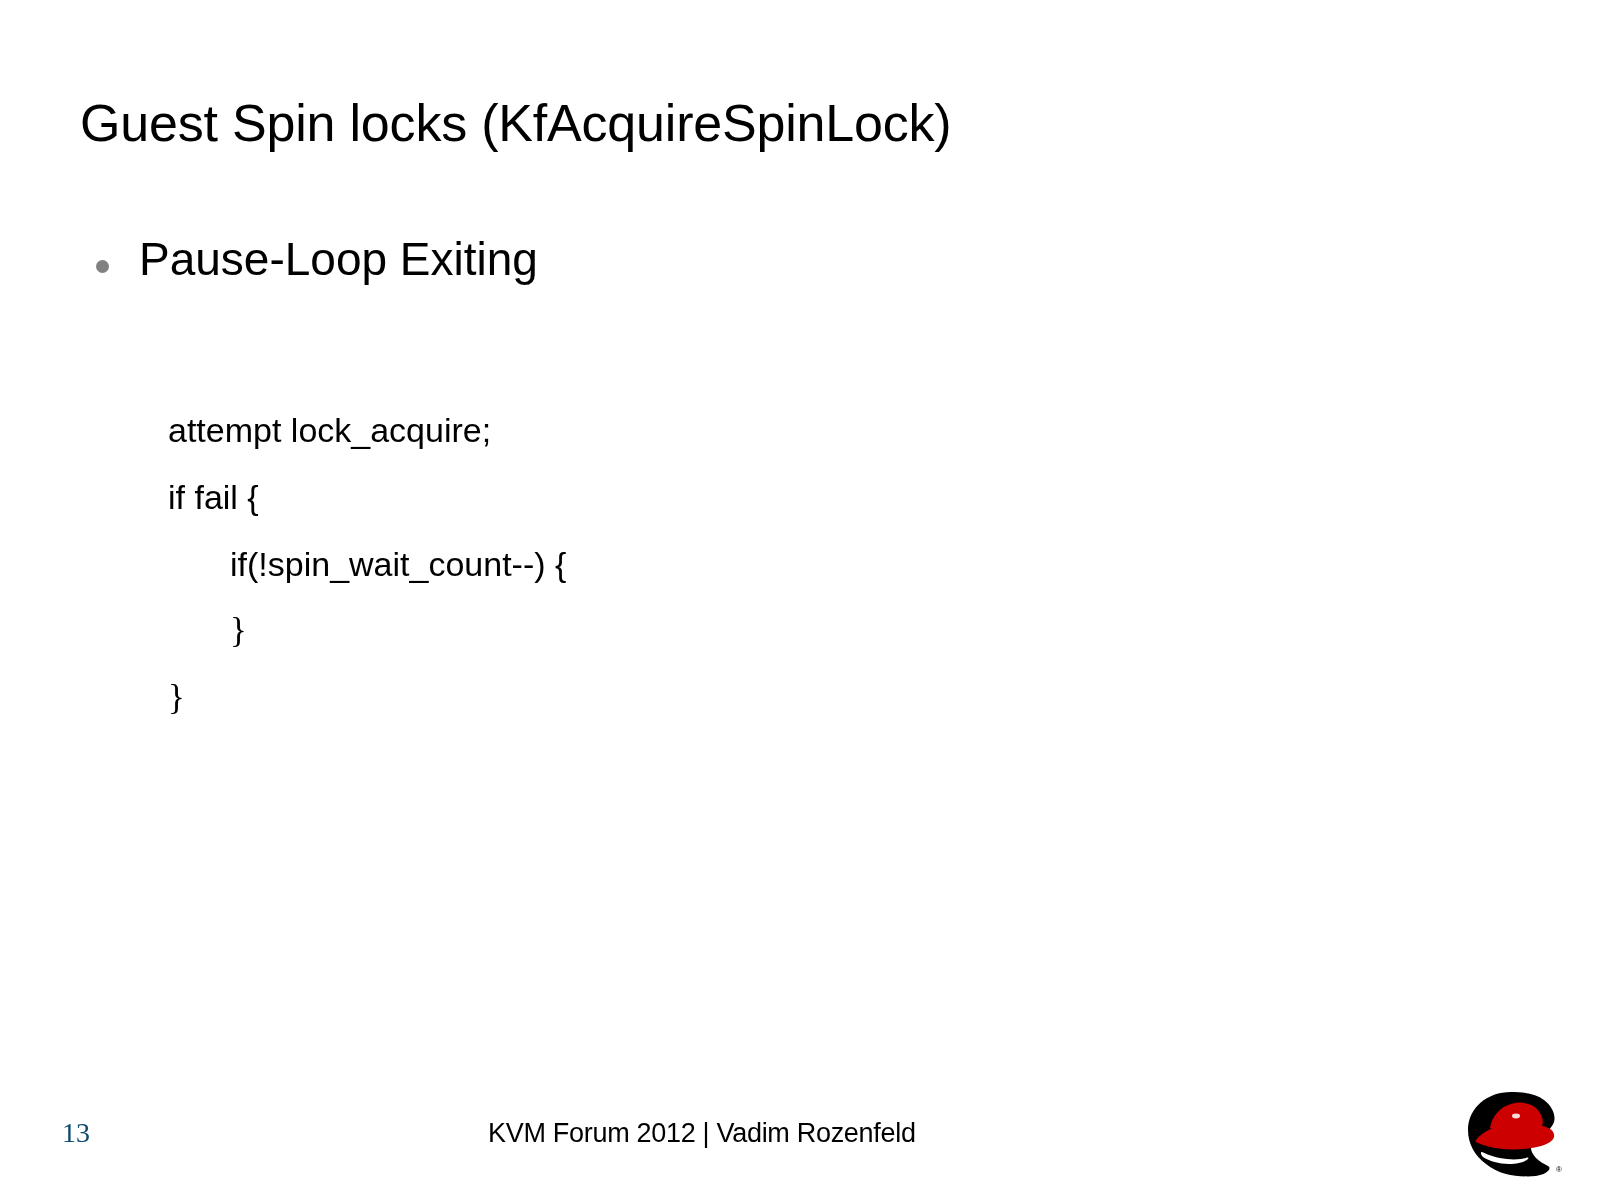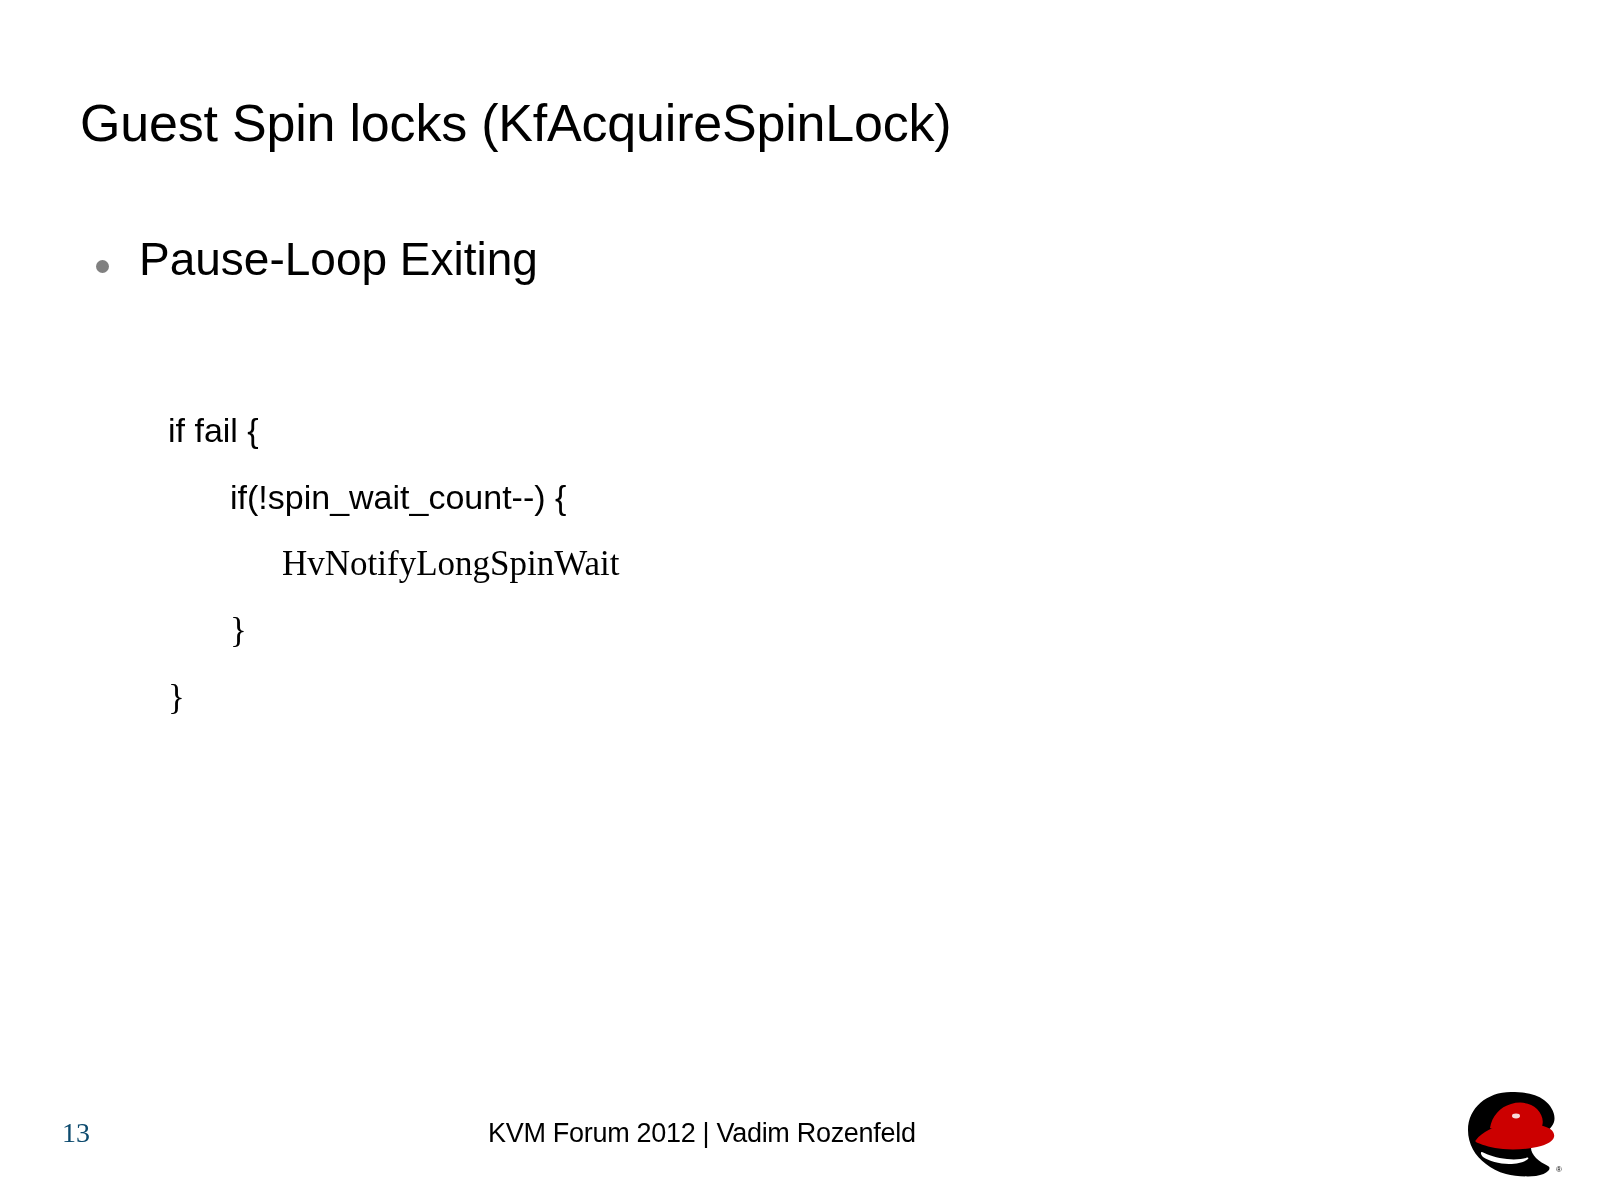--- a/index.html
+++ b/index.html
@@ -138,23 +138,23 @@
   <div id="slide-title">Guest Spin locks (KfAcquireSpinLock)</div>
 
   <div id="bullet-list">
     <div class="bullet-row">
       <span class="bullet-dot"></span>
       <span class="bullet-text">Pause-Loop Exiting</span>
     </div>
   </div>
 
   <div id="code-block">
+    <div class="code-line sans ind-1">attempt lock_acquire;</div>
     <div class="code-line sans ind-1">if fail {</div>
     <div class="code-line sans ind-2">if(!spin_wait_count--) {</div>
-    <div class="code-line serif ind-3">HvNotifyLongSpinWait</div>
     <div class="code-line serif ind-2">}</div>
     <div class="code-line serif ind-1">}</div>
   </div>
 
   <div id="footer-page-number">13</div>
 
   <div id="footer-center-text">KVM Forum 2012 | Vadim Rozenfeld</div>
 
   <div id="redhat-logo">
     <svg viewBox="0 0 110 96" xmlns="http://www.w3.org/2000/svg" aria-hidden="true">

